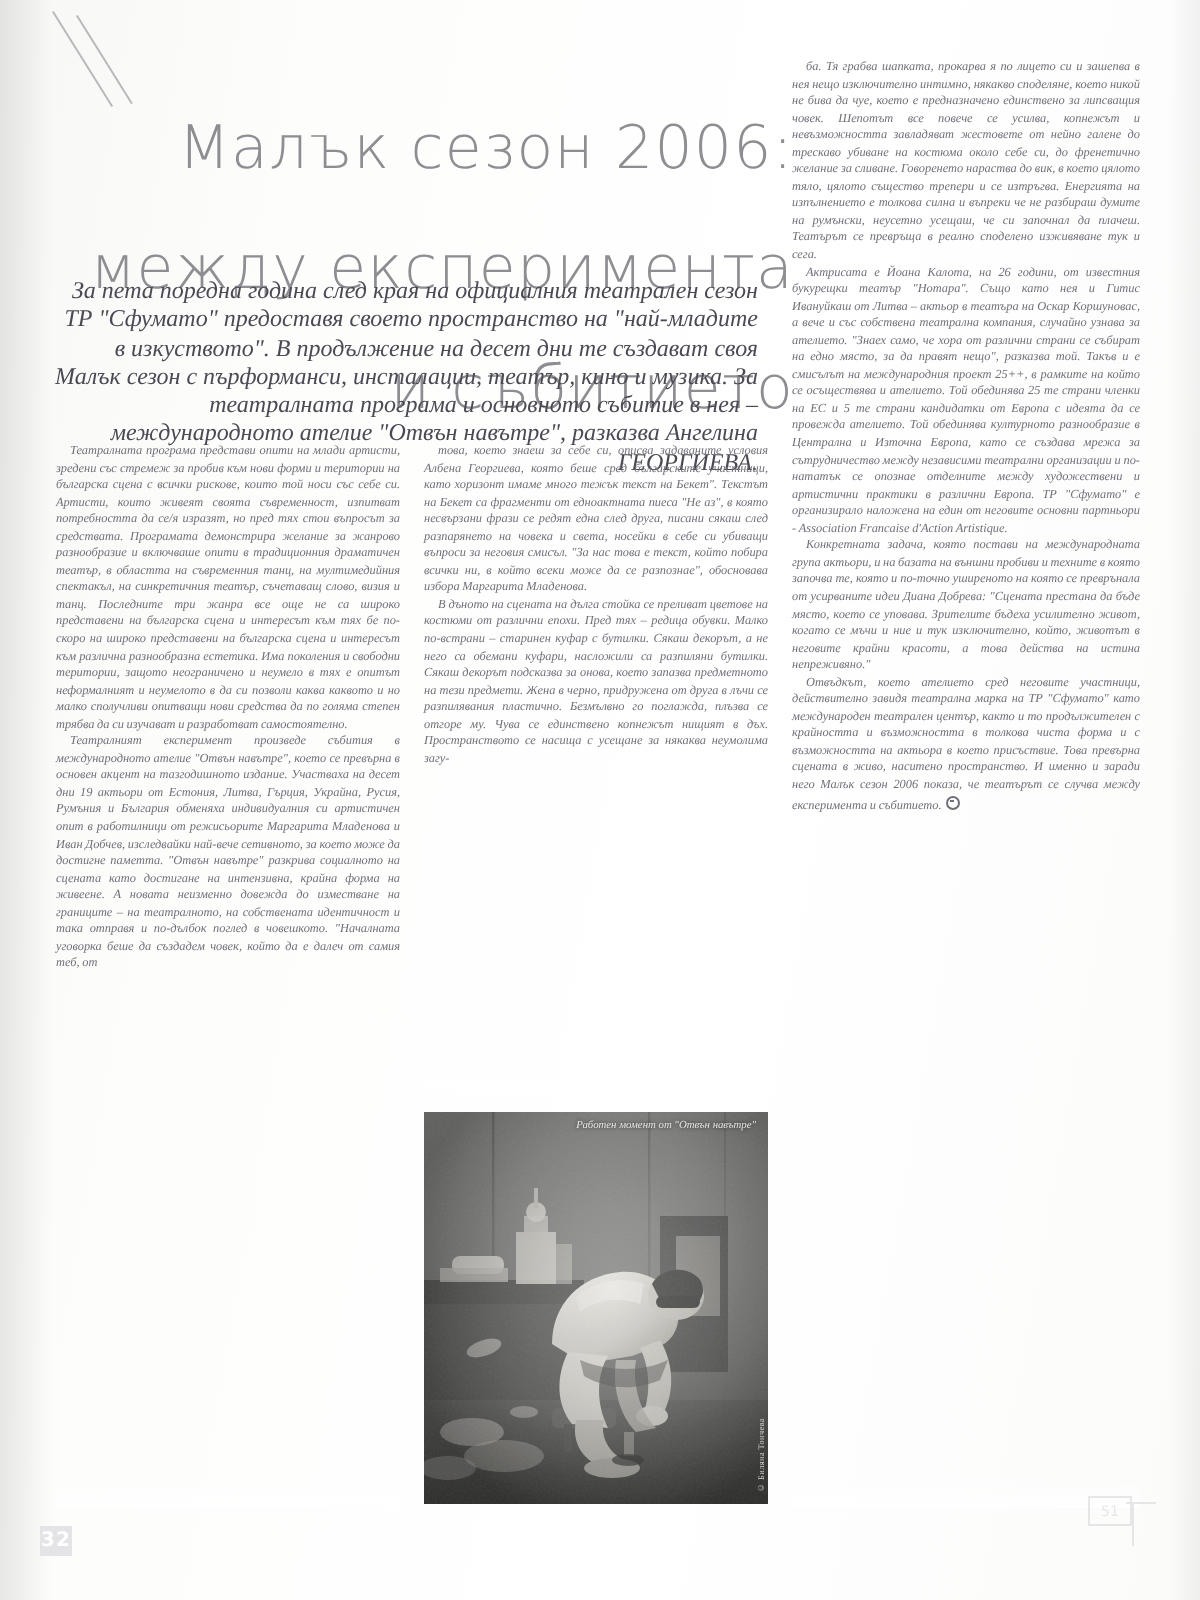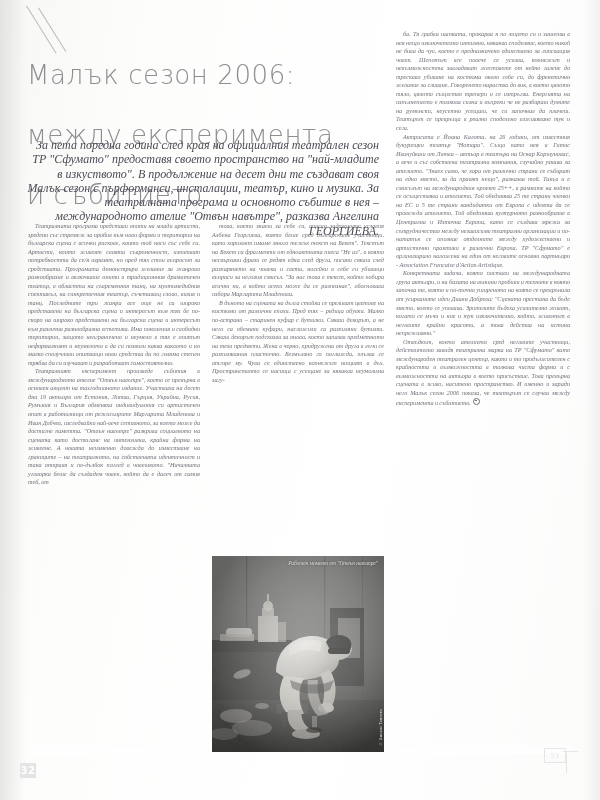--- a/index.html
+++ b/index.html
@@ -31,24 +31,25 @@
   
   .slash{position:absolute;background:#b9b9bb;transform-origin:0 0;}
   .slash.a{left:26px;top:6px;width:1.4px;height:56px;transform:rotate(-32deg);}
   .slash.b{left:38px;top:8px;width:1.4px;height:52px;transform:rotate(-32deg);}
 
   
   #headline{
     position:absolute;left:27px;top:30px;width:370px;
     font-family:"DejaVu Sans", sans-serif;
     font-weight:300;
-    font-size:26px;line-height:30px;
+    font-size:30px;line-height:30px;
     letter-spacing:.6px;
     color:#8d8d92;
     white-space:pre-line;
+    text-align:right;
   }
   #headline .l1{display:block;}
   #headline .l2{display:block;}
   #headline .l3{display:block;}
 
   
   #standfirst{
     position:absolute;left:27px;top:118px;width:352px;
     font-family:"Liberation Serif", serif;
     font-style:italic;

